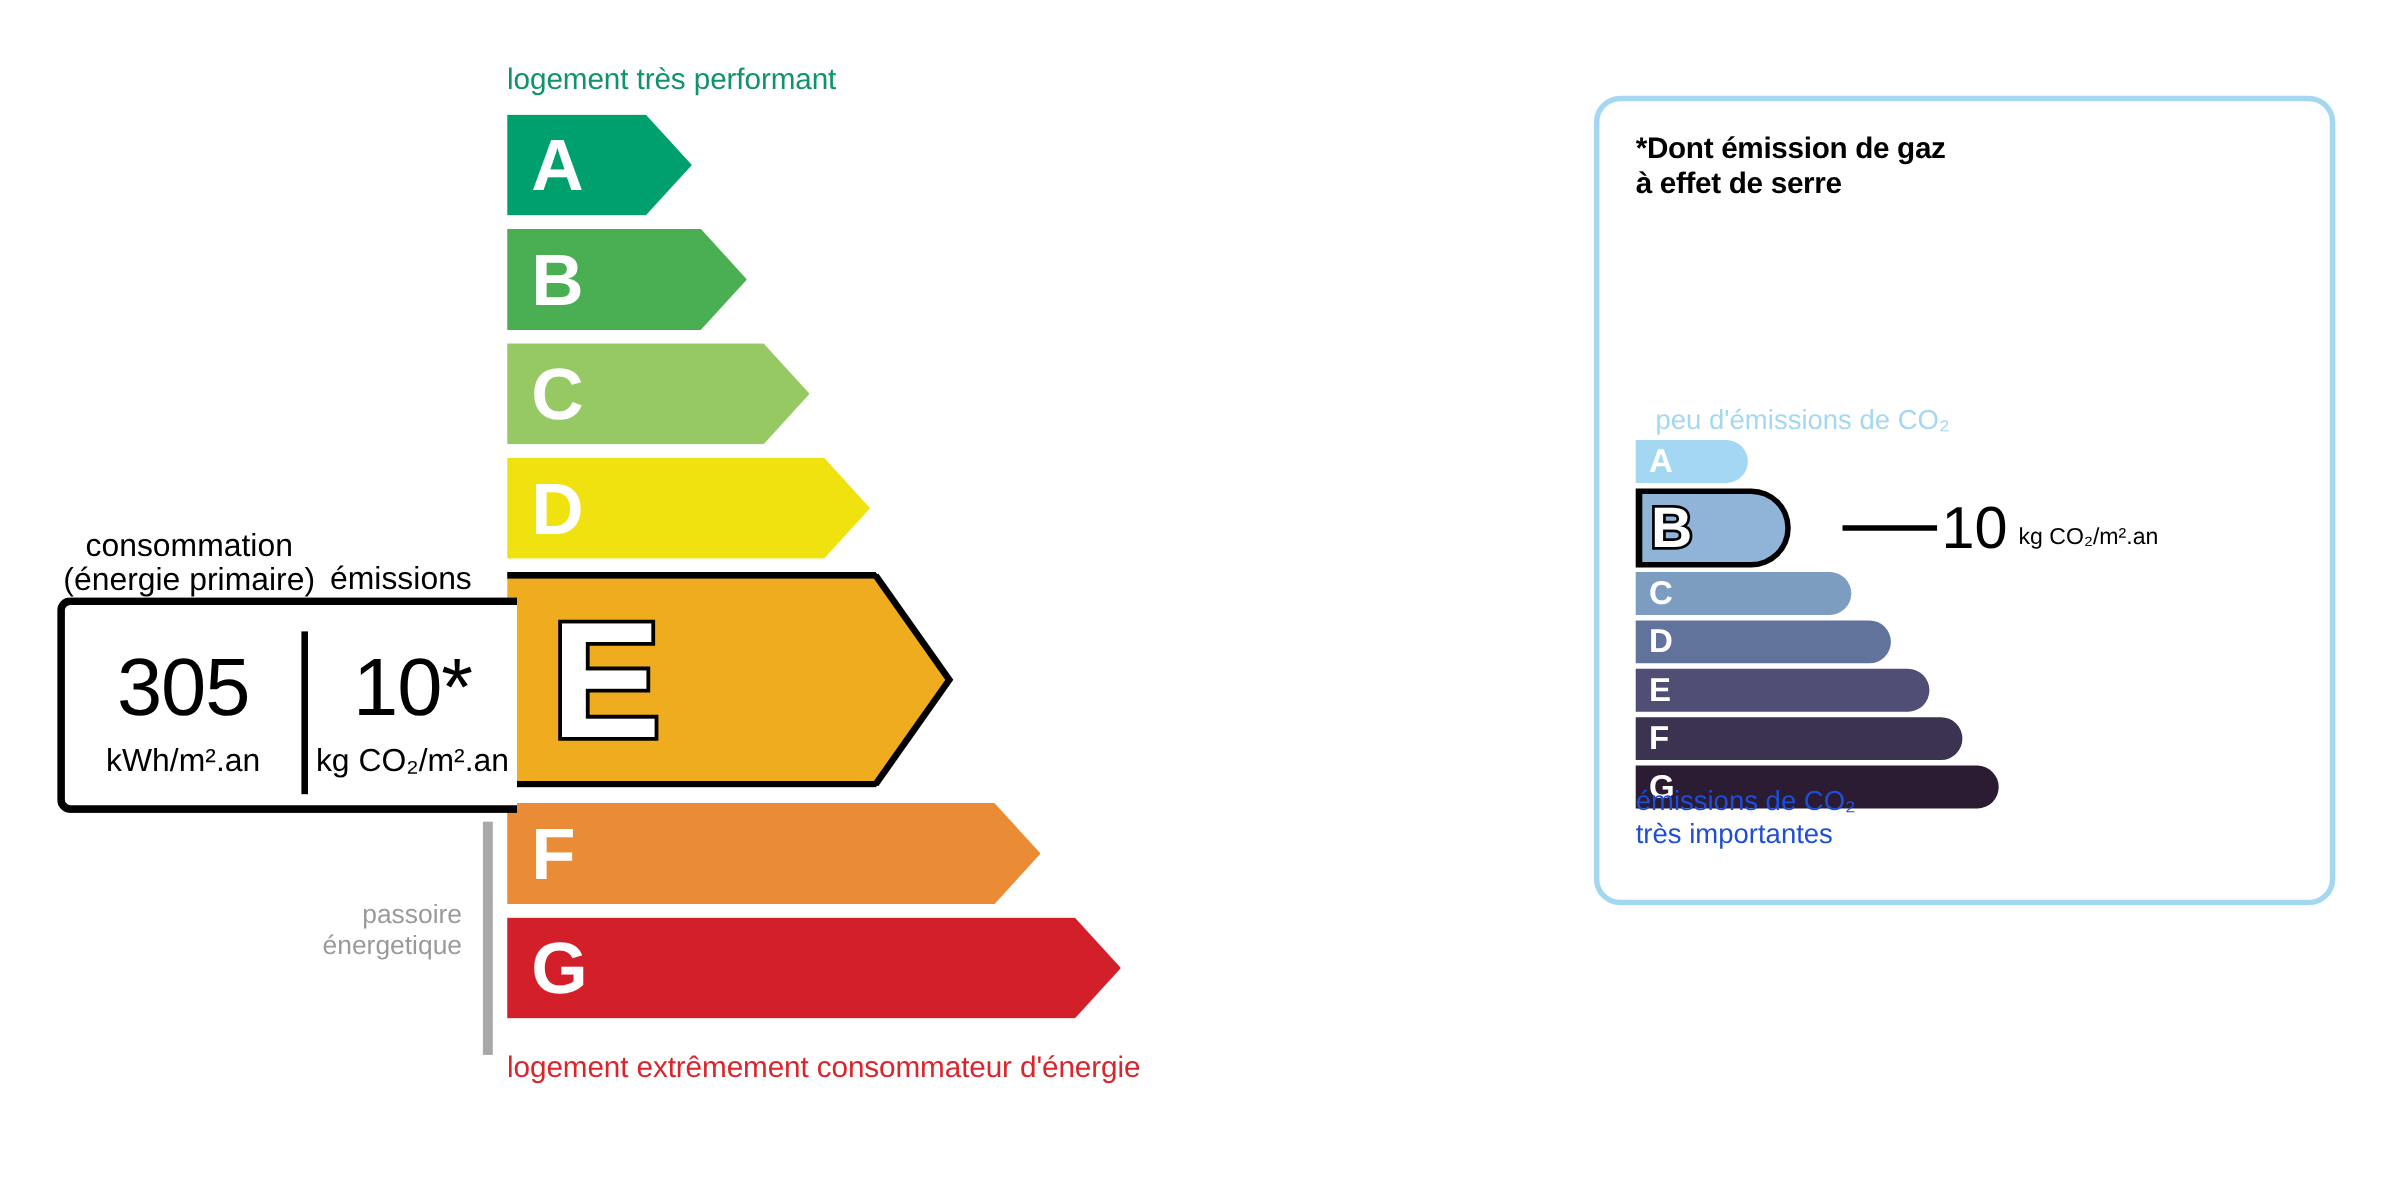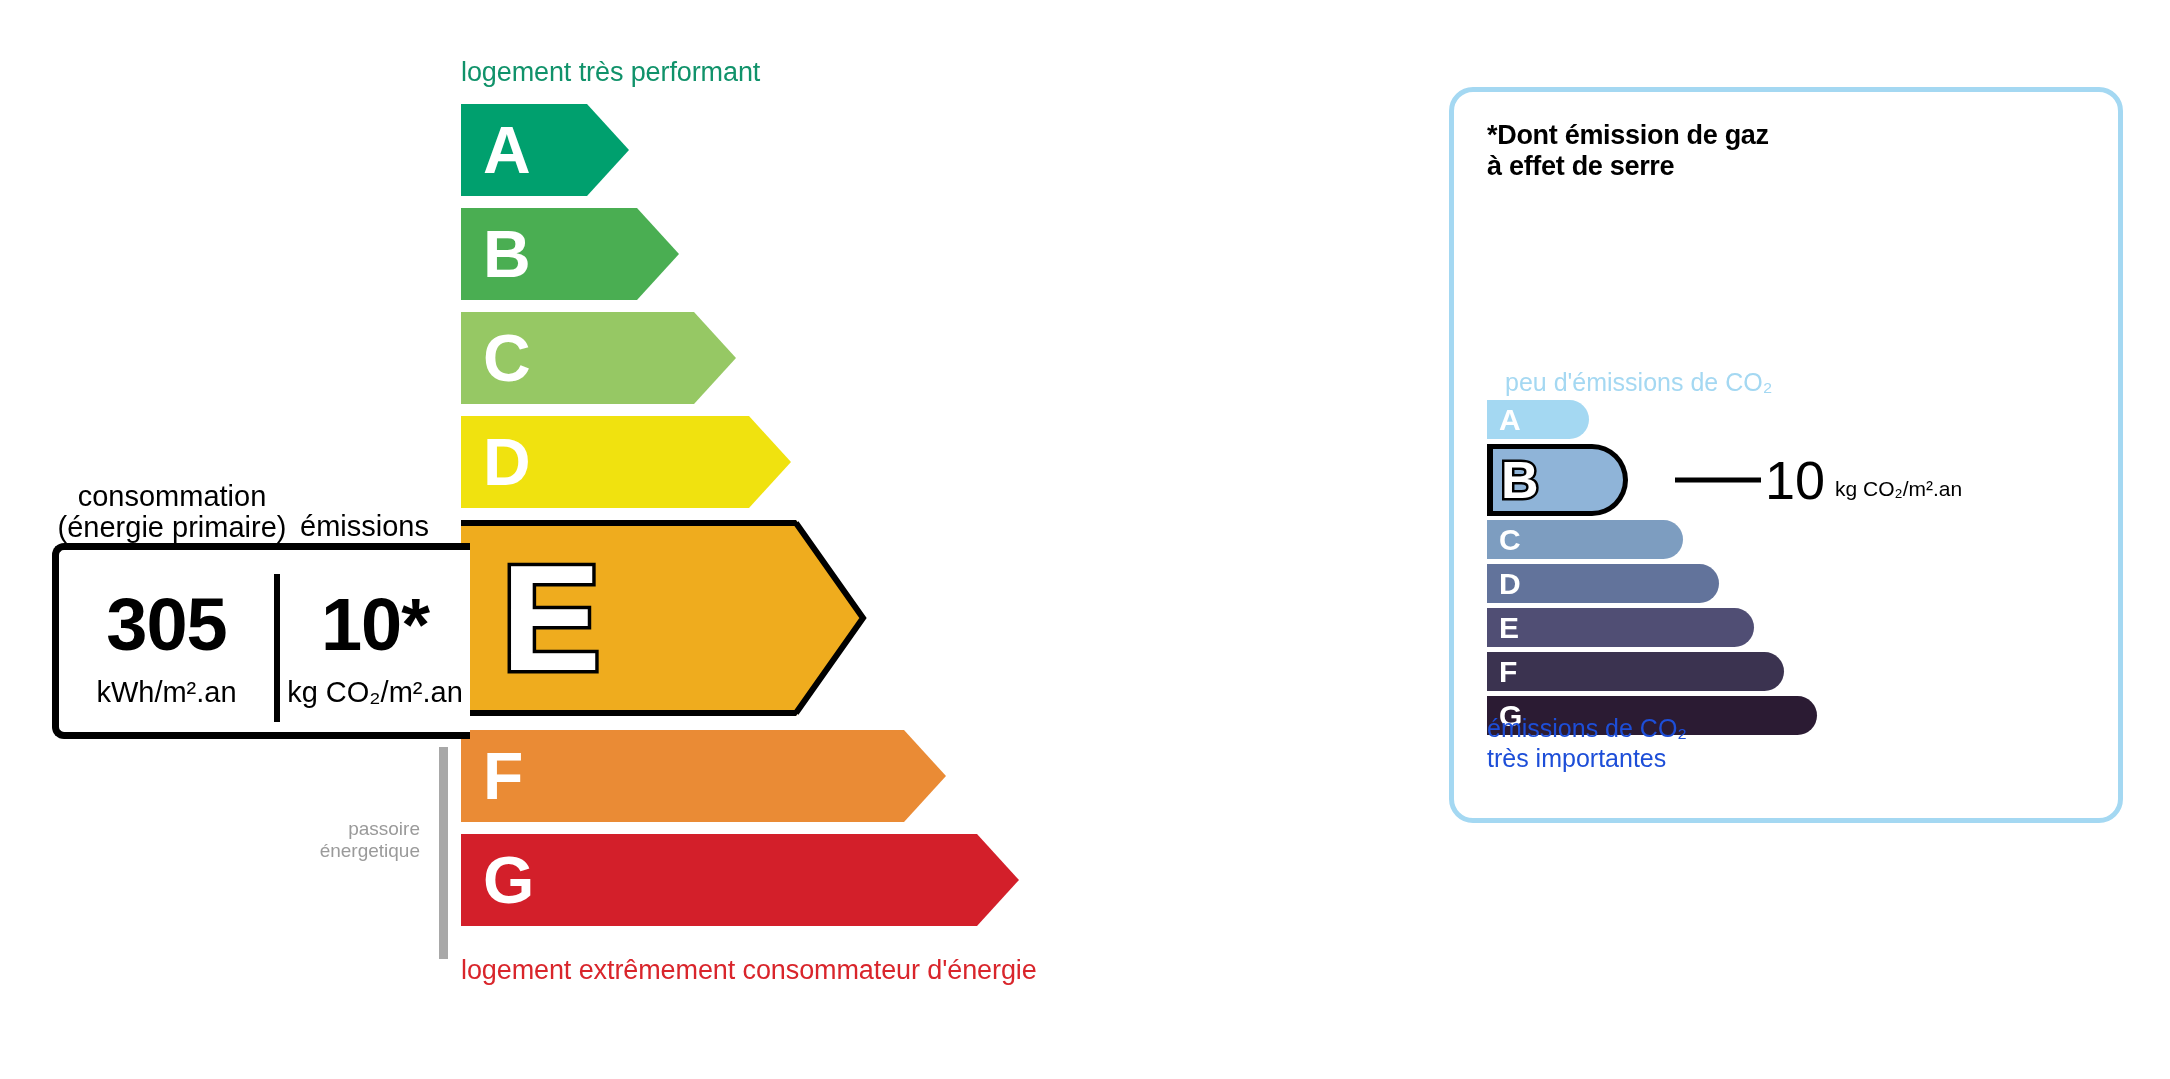--- a/index.html
+++ b/index.html
@@ -106,21 +106,21 @@
     position: absolute;
     left: 215px; top: 24px;
     width: 6px; height: 148px;
     background: #000;
   }
   .vb-cell { position: absolute; top: 0; height: 100%; text-align: center; }
   .vb-cell.left { left: 0; width: 215px; }
   .vb-cell.right { left: 221px; width: 190px; }
   .vb-num {
     position: absolute; left: 0; right: 0; top: 38px;
-    font-size: 74px; font-weight: bold; color: #000; line-height: 1;
+    font-size: 74px; font-weight: normal; color: #000; line-height: 1;
     letter-spacing: -1px;
   }
   .vb-unit {
     position: absolute; left: 0; right: 0; top: 128px;
     font-size: 29px; color: #000; line-height: 1;
     white-space: nowrap;
   }
 
   .lbl-conso {
     position: absolute; left: 57px; top: 481px;
@@ -139,21 +139,21 @@
     position: absolute;
     left: 439px; top: 747px;
     width: 9px; height: 212px;
     background: #a8a8a8;
     z-index: 4;
   }
   .lbl-passoire {
     position: absolute;
     left: 255px; top: 818px;
     width: 165px; text-align: right;
-    font-size: 19px; color: #9a9a9a; line-height: 1.15;
+    font-size: 24px; color: #9a9a9a; line-height: 1.15;
   }
 
   
   #co2panel {
     position: absolute;
     left: 1449px; top: 87px;
     width: 674px; height: 736px;
     border: 5px solid #a4d8f2;
     border-radius: 24px;
     background: #ffffff;

